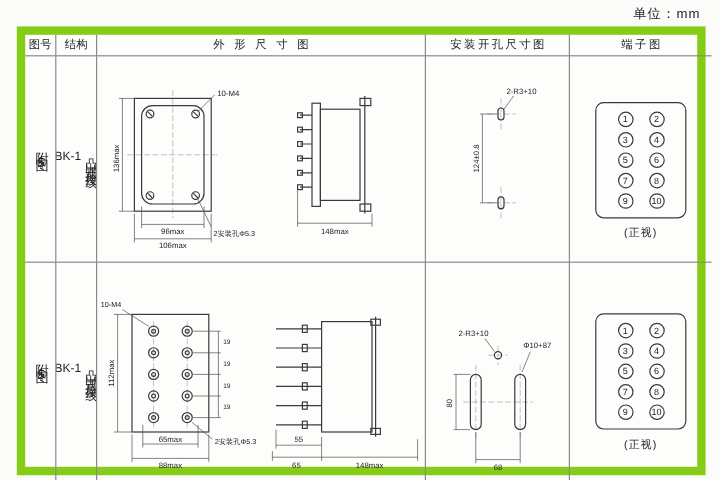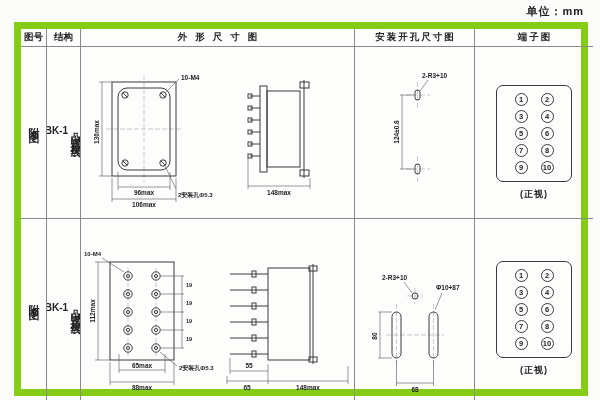--- a/index.html
+++ b/index.html
@@ -1,18 +1,18 @@
 <!DOCTYPE html>
 <html><head>
 <meta charset="utf-8">
 <style>
   * { margin:0; padding:0; box-sizing:border-box; }
   html,body { width:600px; height:400px; }
   body { background:#fbfbf9; font-family:"Liberation Sans","DejaVu Sans",sans-serif; color:#222; }
-  .page { position:relative; width:600px; height:400px; overflow:hidden;font-weight:bold; }
+  .page { position:relative; width:600px; height:400px; overflow:hidden; }
   .unit { position:absolute; top:4px; right:16px; font-size:11px; letter-spacing:1px; }
   .tbl {
     position:absolute; left:14px; top:22px; width:574px; height:374px;
     display:grid; grid-template-columns:26px 34px 274px 120px 118px;
     grid-template-rows:18px 172px 182px; border:7px solid #84cc16; background:#fdfdfc;
   }
   .cell { border-right:1px solid #8a8a8a; border-bottom:1px solid #8a8a8a; position:relative; overflow:hidden; }
   .lc { border-right:none;text-align:center; } .lr { border-bottom:none; }
   .hdr { display:flex; align-items:center; justify-content:center; font-size:9.5px; white-space:nowrap; }
   .sp8 { letter-spacing:8px; text-indent:8px;text-align:center; }

